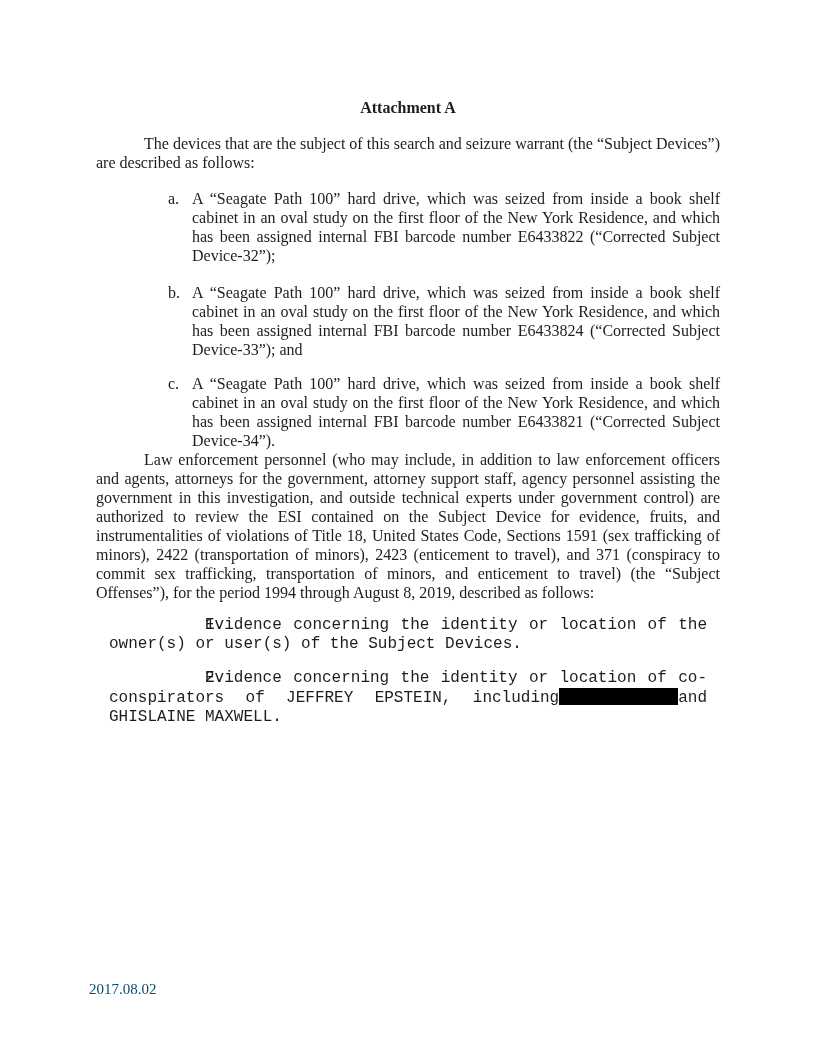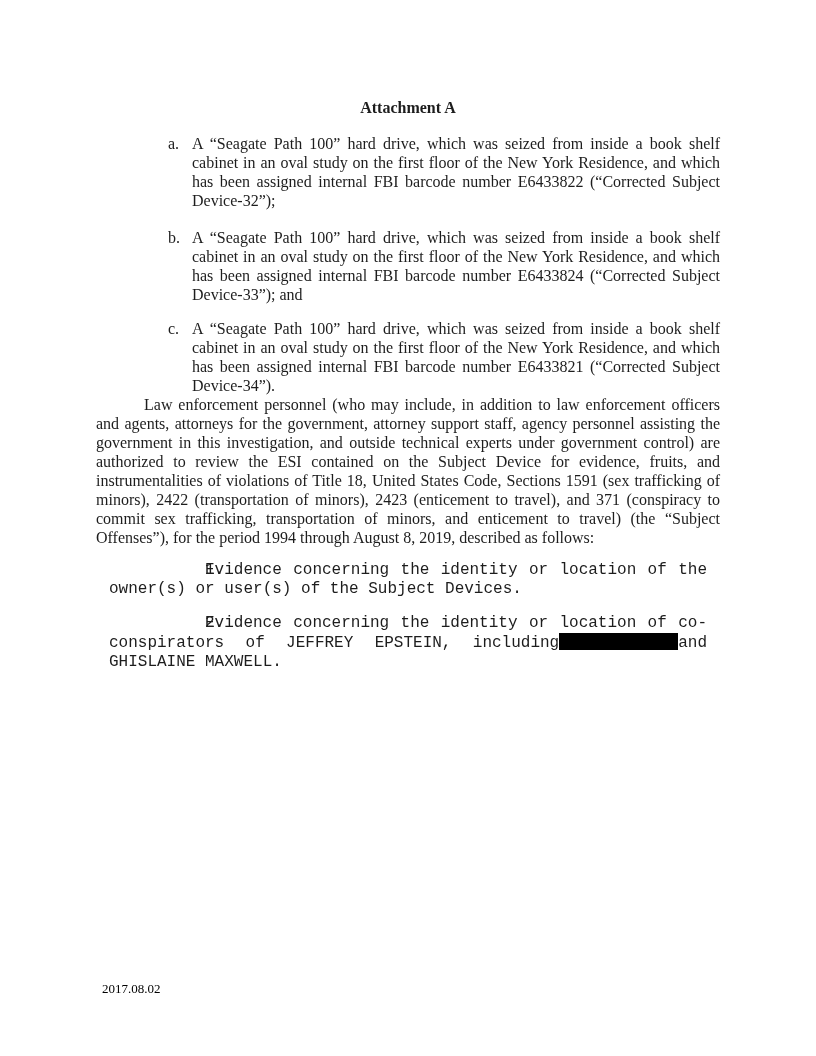--- a/index.html
+++ b/index.html
@@ -66,35 +66,36 @@
   .redaction.r2 { width: 119px; }
   .redaction.r3 { width: 108px; }
   .mb14 { margin-bottom: 14px; }
   .mb15 { margin-bottom: 15px; }
   .mb16 { margin-bottom: 16px; }
   .mb17 { margin-bottom: 17px; }
   .mb18 { margin-bottom: 18px; }
   .mb33 { }
   .footer-date {
     position: absolute;
-    left: 102px;
+    left: 89px;
     top: 981px;
-    font-size: 13px;
+    font-size: 15px;
     line-height: 16px;
-    color: #000000;
+    color: #0c4a6e;
   }
 </style>
 </head>
 <body>
 
 <div class="page">
 
   <p class="doc-title">Attachment A</p>
 
 
+  <p class="para mb17">The devices that are the subject of this search and seizure warrant (the “Subject Devices”) are described as follows:</p>
 
 
   <div class="device-item mb18"><span class="dev-label">a.</span><span>A “Seagate Path 100” hard drive, which was seized from inside a book shelf cabinet in an oval study on the first floor of the New York Residence, and which has been assigned internal FBI barcode number E6433822 (“Corrected Subject Device-32”);</span></div>
 
   <div class="device-item mb15"><span class="dev-label">b.</span><span>A “Seagate Path 100” hard drive, which was seized from inside a book shelf cabinet in an oval study on the first floor of the New York Residence, and which has been assigned internal FBI barcode number E6433824 (“Corrected Subject Device-33”); and</span></div>
 
   <div class="device-item mb33"><span class="dev-label">c.</span><span>A “Seagate Path 100” hard drive, which was seized from inside a book shelf cabinet in an oval study on the first floor of the New York Residence, and which has been assigned internal FBI barcode number E6433821 (“Corrected Subject Device-34”).</span></div>
 
 
   <p class="para mb14">Law enforcement personnel (who may include, in addition to law enforcement officers and agents, attorneys for the government, attorney support staff, agency personnel assisting the government in this investigation, and outside technical experts under government control) are authorized to review the ESI contained on the Subject Device for evidence, fruits, and instrumentalities of violations of Title 18, United States Code, Sections 1591 (sex trafficking of minors), 2422 (transportation of minors), 2423 (enticement to travel), and 371 (conspiracy to commit sex trafficking, transportation of minors, and enticement to travel) (the “Subject Offenses”), for the period 1994 through August 8, 2019, described as follows:</p>

